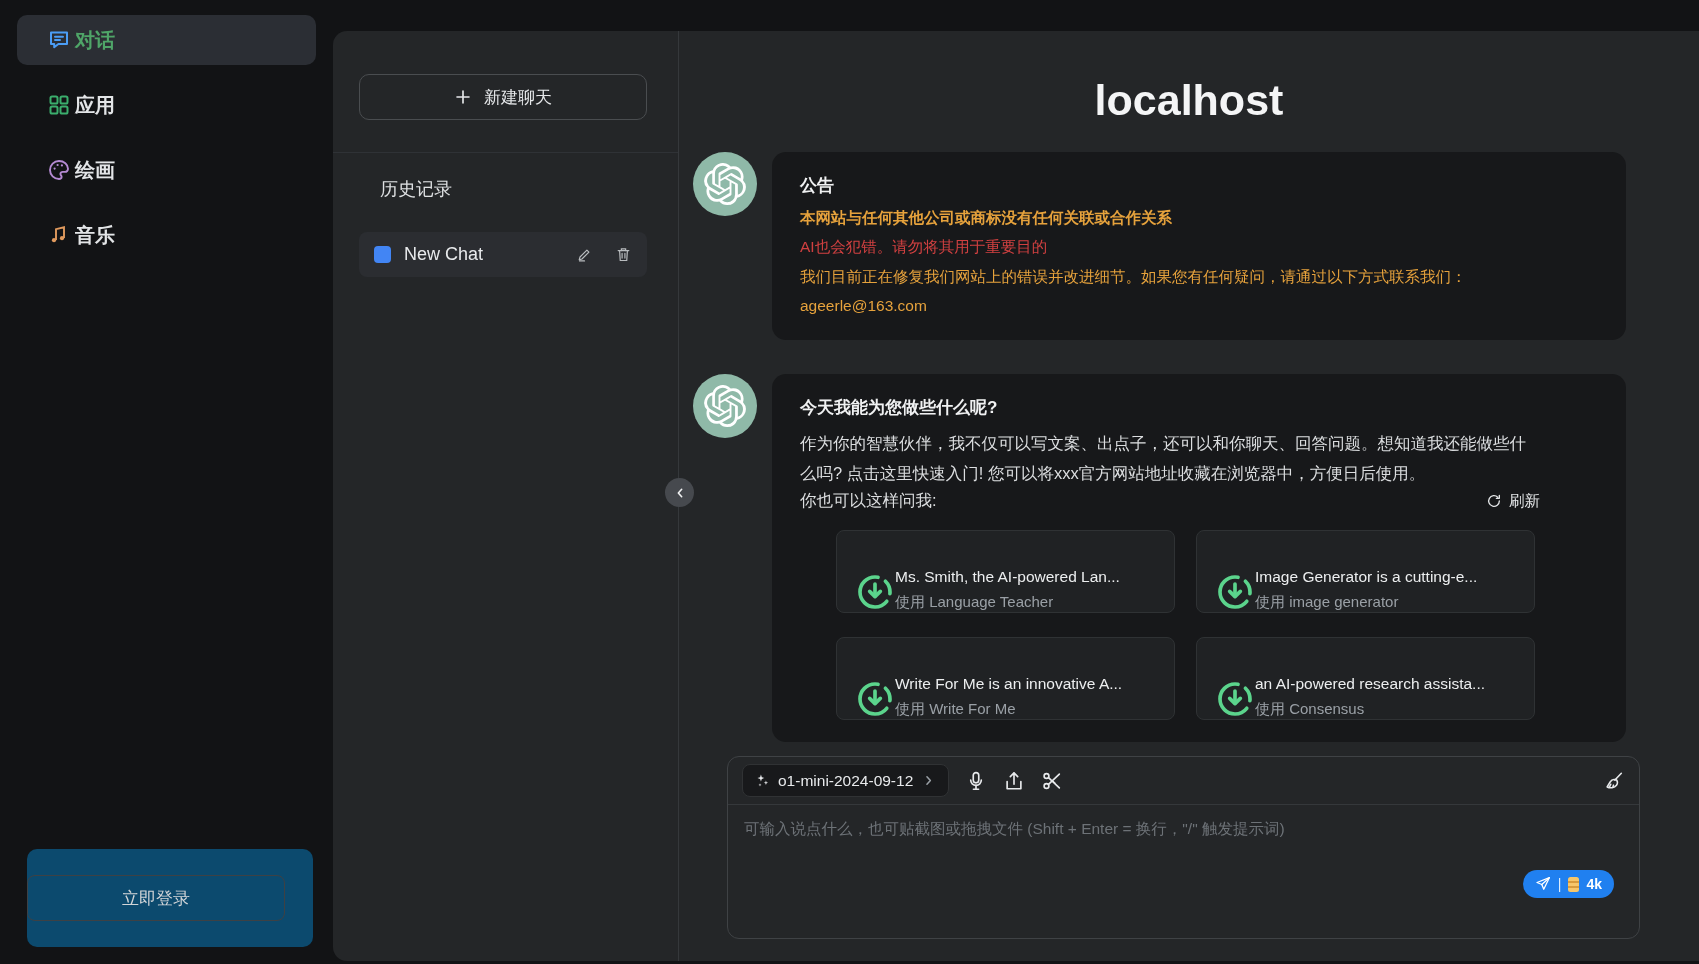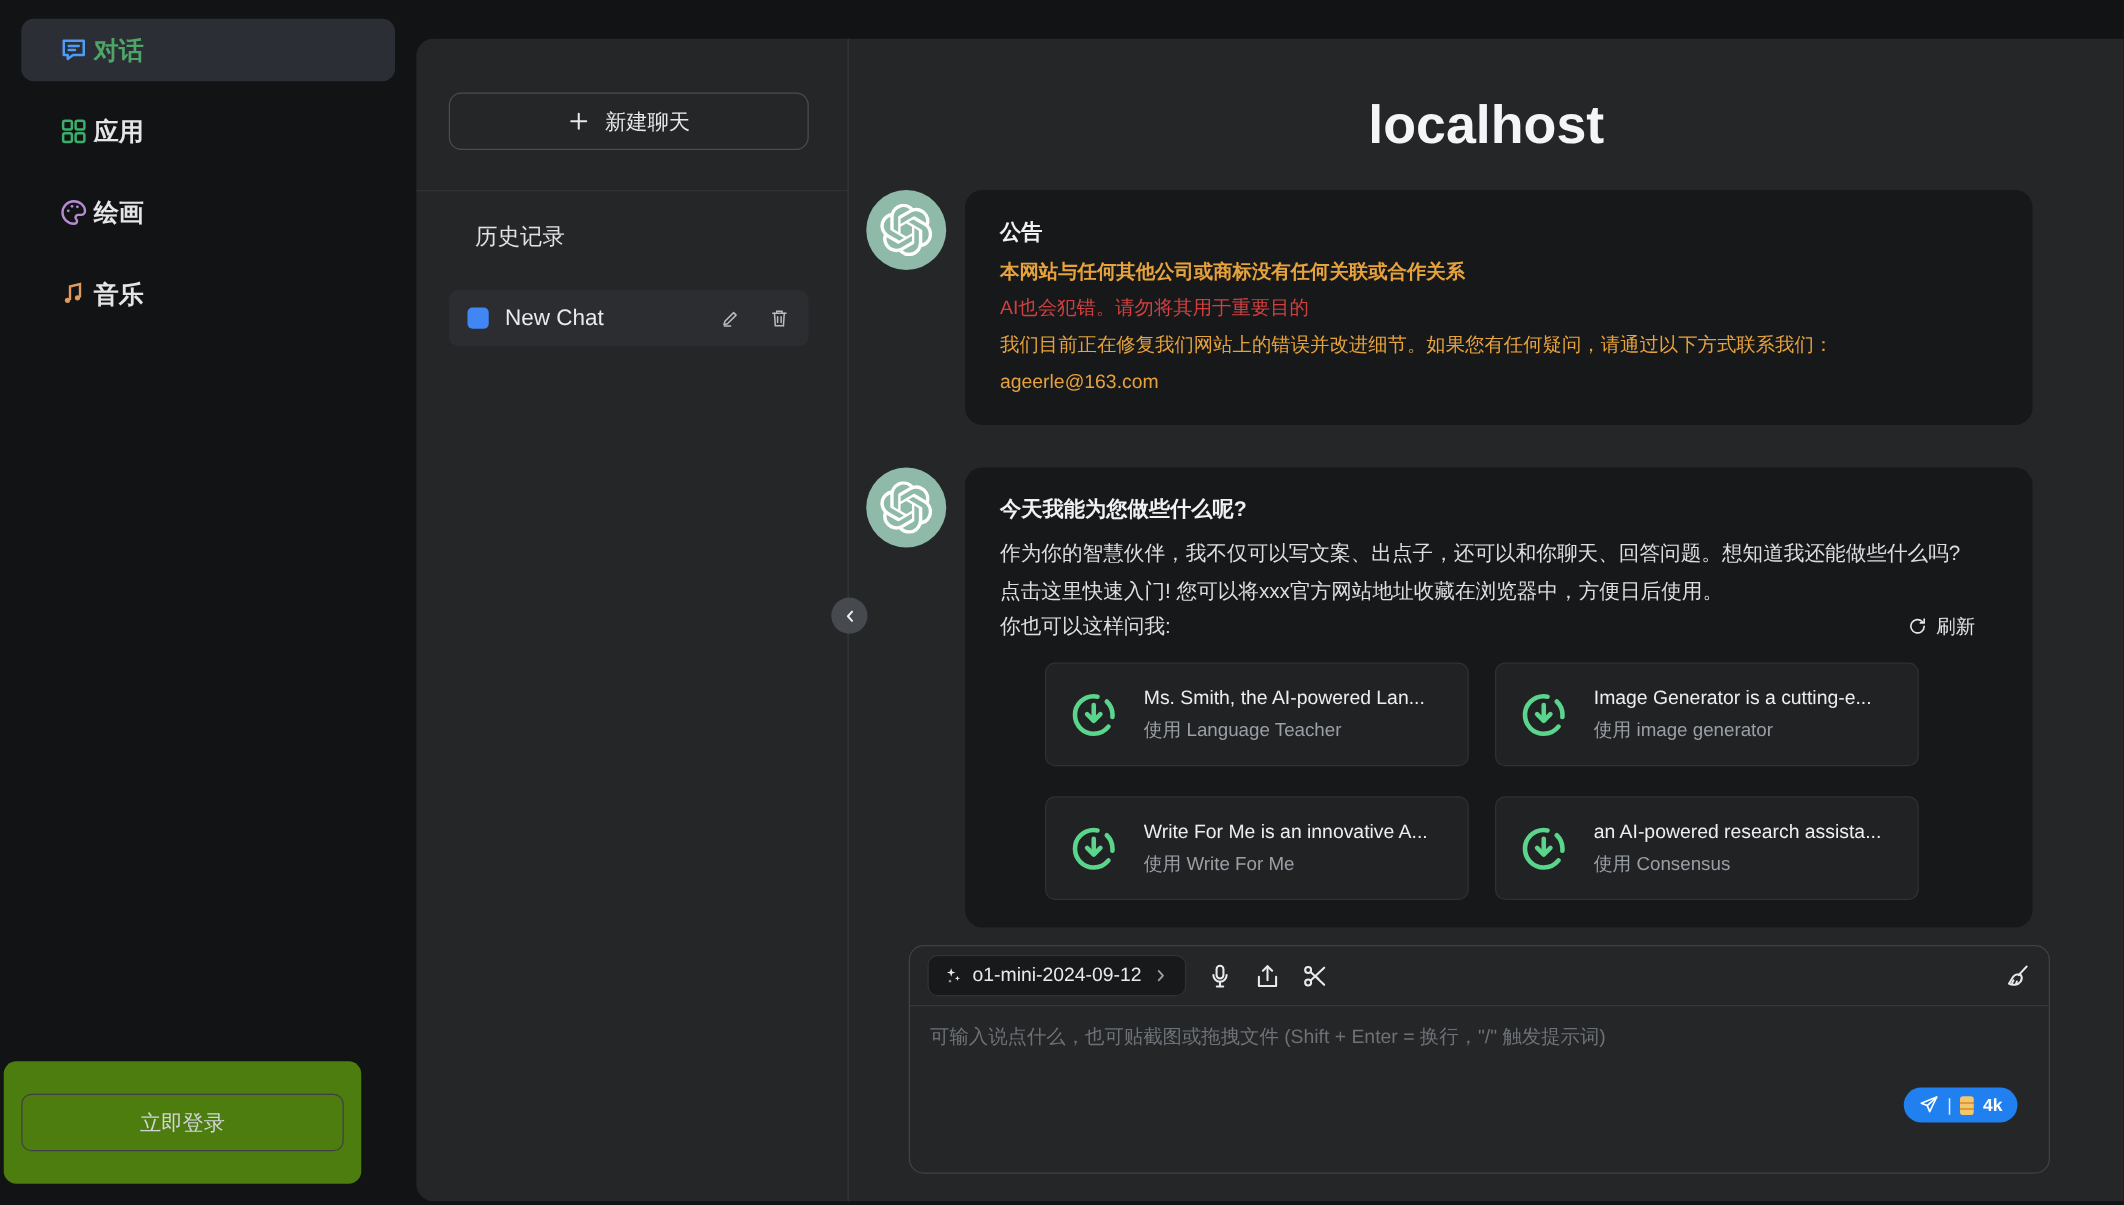--- a/index.html
+++ b/index.html
@@ -10,22 +10,22 @@
     color:#e6e8ea;position:relative;
   }
   button{font-family:inherit;cursor:pointer}
 
   
   .sidebar{position:absolute;left:0;top:0;width:333px;height:964px;padding:15px 17px}
   .nav-item{display:flex;align-items:center;gap:4px;height:50px;padding:0 30px;
     border-radius:10px;margin-bottom:15px;font-size:20px;font-weight:600;color:#e3e5e7;cursor:pointer}
   .nav-item.active{background:#2b2e34;color:var(--accent-green,#4fa568)}
   .nav-item svg{width:24px;height:24px;flex:none}
-  .login-panel{position:absolute;left:3px;bottom:17px;width:286px;height:98px;
-    background:#4d7c0f;border-radius:10px;display:flex;align-items:center;justify-content:center}
+  .login-panel{position:absolute;left:27px;bottom:17px;width:286px;height:98px;
+    background:#0c4a6e;border-radius:10px;display:flex;align-items:center;justify-content:flex-start}
   .login-btn{width:258px;height:46px;border:1px solid #3e4144;border-radius:8px;
     background:transparent;color:#d2d5d8;font-size:17px}
 
   
   .workspace{position:absolute;left:333px;top:31px;width:1366px;height:930px;
     background:var(--panel-bg,#242628);border-radius:14px 0 0 14px;display:flex}
 
   
   .history{width:346px;flex:none;border-right:1px solid #35383b;position:relative;
     padding:43px 26px 0;height:100%}
@@ -49,35 +49,35 @@
 
   
   .chat{flex:1;position:relative;padding-top:45px;height:100%}
   .page-title{text-align:center;font-size:43px;font-weight:700;color:#f4f5f6;line-height:48px}
   .messages{padding:28px 73px 0 14px}
   .msg{display:flex;gap:15px;margin-bottom:34px}
   .avatar{width:64px;height:64px;border-radius:50%;background:#8fb9a8;flex:none;
     display:flex;align-items:center;justify-content:center}
   .avatar svg{width:42px;height:42px;fill:#fff}
   .bubble{background:var(--bubble-bg,#17181a);border-radius:14px;flex:1;padding:22px 28px}
-  .bubble.welcome{padding-right:46px}
+  .bubble.welcome{padding-right:86px}
   .bubble-title{font-weight:700;font-size:17px;color:#f0f1f2;margin-bottom:10px}
   .ann-line{font-size:15.5px;line-height:1.45;margin-top:7px}
   .t-warn{color:var(--warning-orange,#e6a23c)}
   .t-err{color:var(--error-red,#d04040)}
   .t-bold{font-weight:700}
   .welcome-body{font-size:16.5px;line-height:1.8;color:#dcdee0}
   .ask-row{display:flex;align-items:center;justify-content:space-between;
     font-size:16.5px;color:#dcdee0;margin-top:2px}
   .refresh-btn{display:flex;align-items:center;gap:7px;background:none;border:none;
     color:#e3e5e7;font-size:15.5px}
   .refresh-btn svg{width:16px;height:16px}
   .cards{display:grid;grid-template-columns:339px 339px;gap:24px 21px;margin:18px 0 0 36px}
   .card{height:83px;background:var(--card-bg,#202224);border:1px solid #2f3234;border-radius:8px;
-    display:flex;align-items:center;gap:20px;padding:0 18px;cursor:pointer;min-width:0}
+    display:flex;align-items:flex-end;gap:0;padding:0 18px;cursor:pointer;min-width:0}
   .card svg{width:40px;height:40px;flex:none}
   .card-text{min-width:0}
   .card-title{font-size:15.5px;color:#eceeef;white-space:nowrap;overflow:hidden;text-overflow:ellipsis}
   .card-sub{font-size:15px;color:#9aa0a6;margin-top:7px;white-space:nowrap;overflow:hidden;text-overflow:ellipsis}
 
   
   .composer{position:absolute;left:48px;bottom:22px;width:913px;height:183px;
     border:1px solid #3f4245;border-radius:12px;background:var(--panel-bg,#242628)}
   .toolbar{height:48px;display:flex;align-items:center;padding:0 14px;
     border-bottom:1px solid #35383b;gap:16px}

